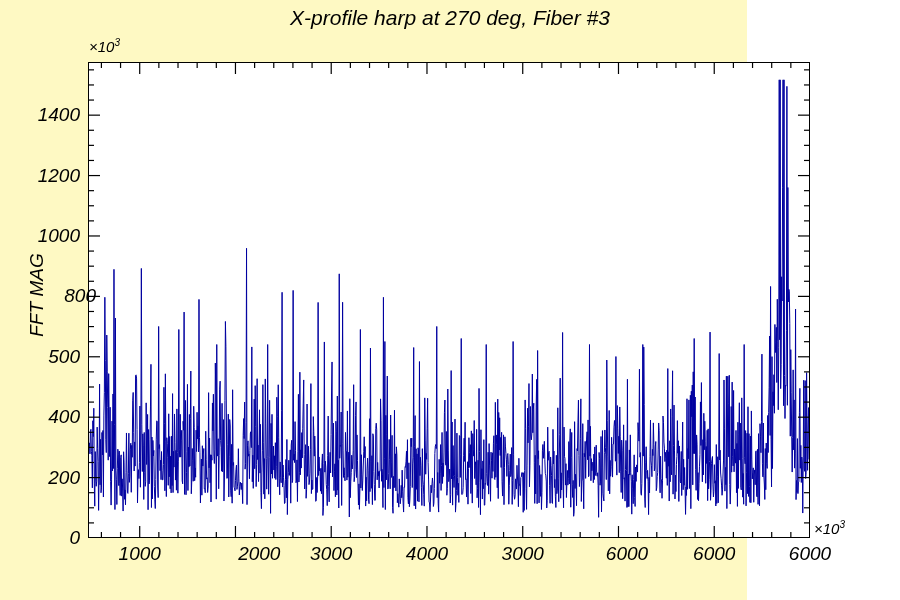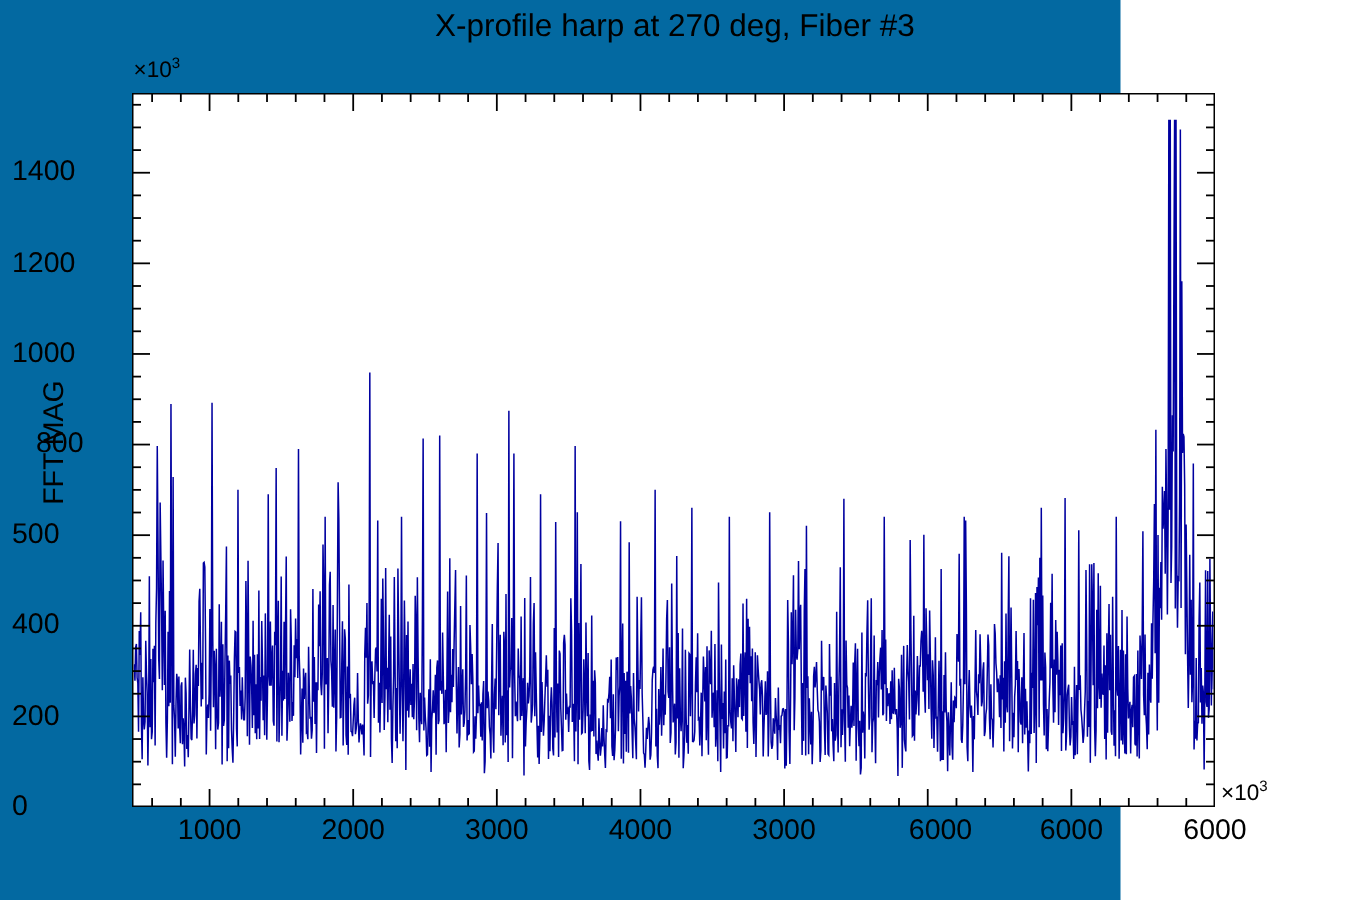--- a/index.html
+++ b/index.html
@@ -11,21 +11,22 @@
     width: 900px;
     height: 600px;
     overflow: hidden;
     font-family: "Liberation Sans", sans-serif;
     color: #000000;
   }
   #root-canvas {
     position: relative;
     width: 747px;
     height: 600px;
-    background: #0369a1;
+    background: #fef9c3;
+    font-style: italic;
   }
   #chart-title {
     position: absolute;
     left: 0;
     top: 6px;
     width: 900px;
     text-align: center;
     font-size: 21px;
     font-weight: normal;
     letter-spacing: 0px;
@@ -76,21 +77,21 @@
     left: 88px;
     top: 62px;
     width: 722px;
     height: 476px;
     pointer-events: none;
   }
   .ytick-label {
     position: absolute;
     font-size: 19px;
     line-height: 19px;
-    text-align: left;
+    text-align: right;
     white-space: nowrap;
     color: #000;
   }
   .xtick-label {
     position: absolute;
     font-size: 19px;
     line-height: 19px;
     text-align: center;
     white-space: nowrap;
     color: #000;
@@ -281,21 +282,21 @@
       <div class="ytick-label" style="width: 72px; left: 8px; top: 467.594px;">200</div>
       <div class="ytick-label" style="width: 72px; left: 8px; top: 407.188px;">400</div>
       <div class="ytick-label" style="width: 72px; left: 8px; top: 346.782px;">500</div>
       <div class="ytick-label" style="width: 72px; left: 24px; top: 286.376px;">800</div>
       <div class="ytick-label" style="width: 72px; left: 8px; top: 225.97px;">1000</div>
       <div class="ytick-label" style="width: 72px; left: 8px; top: 165.563px;">1200</div>
       <div class="ytick-label" style="width: 72px; left: 8px; top: 105.157px;">1400</div>
     </div>
   <div id="x-tick-labels">
       <div class="xtick-label" style="width: 90px; left: 94.7082px; top: 544px;">1000</div>
-      <div class="xtick-label" style="width: 90px; left: 190.464px; top: 544px;">2000</div>
+      <div class="xtick-label" style="width: 90px; left: 190.464px; top: 544px; text-align: right;">2000</div>
       <div class="xtick-label" style="width: 90px; left: 286.22px; top: 544px;">3000</div>
       <div class="xtick-label" style="width: 90px; left: 381.976px; top: 544px;">4000</div>
       <div class="xtick-label" style="width: 90px; left: 477.732px; top: 544px;">3000</div>
       <div class="xtick-label" style="width: 90px; left: 582px; top: 544px;">6000</div>
       <div class="xtick-label" style="width: 90px; left: 669.244px; top: 544px;">6000</div>
       <div class="xtick-label" style="width: 90px; left: 765px; top: 544px;">6000</div>
     </div>
 
   <div id="y-axis-title">FFT MAG</div>
 

